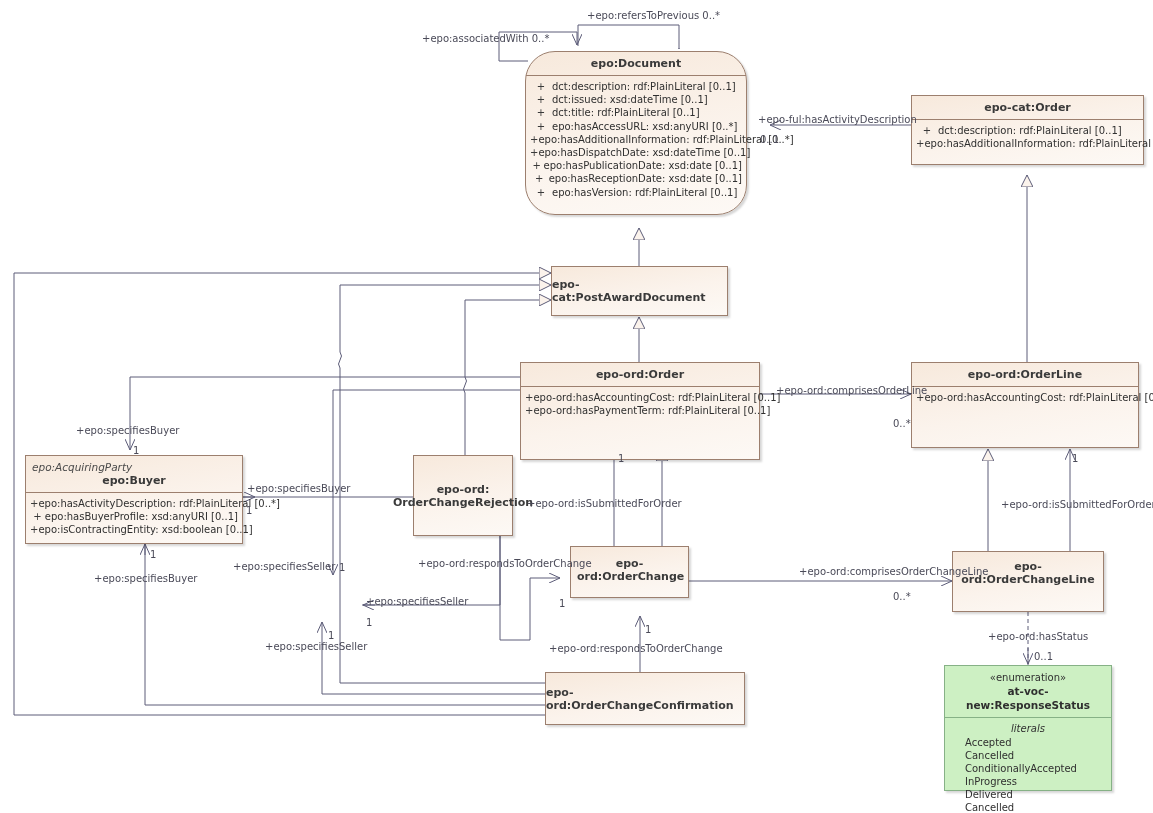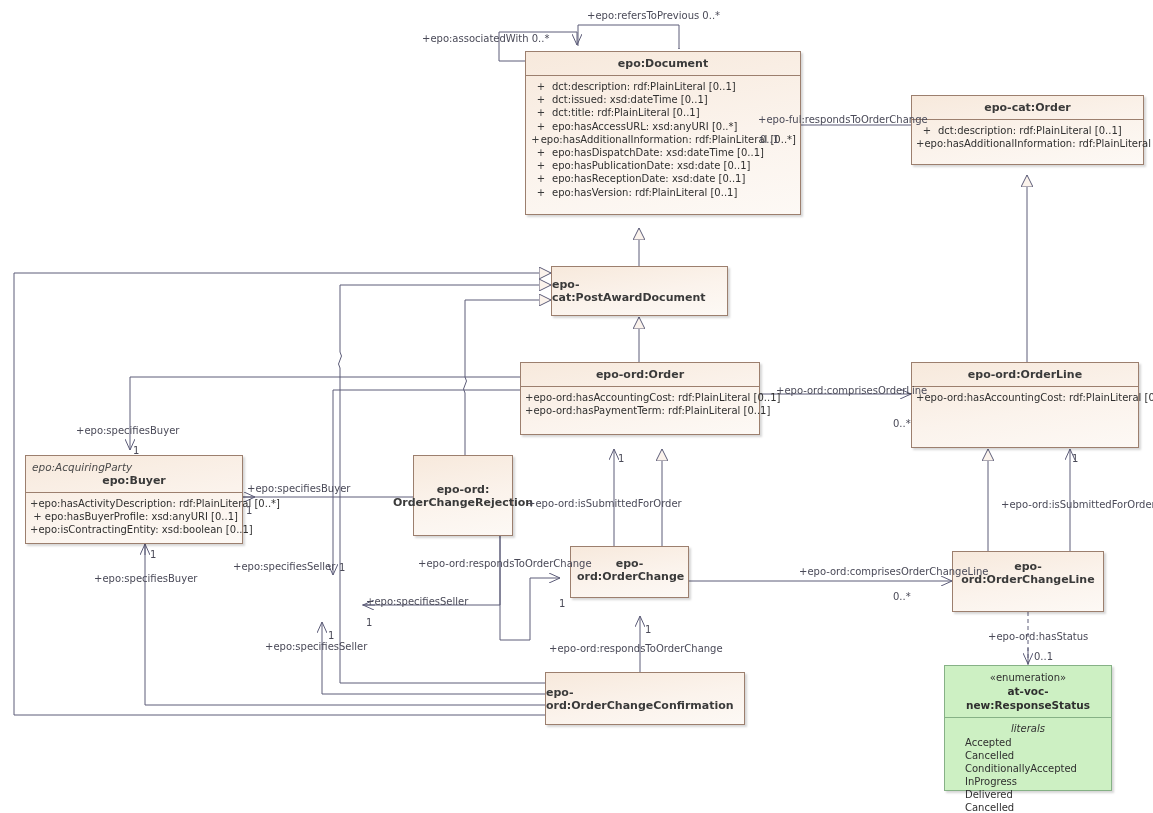--- a/index.html
+++ b/index.html
@@ -101,21 +101,21 @@
 
       <path d="M 322,694 L 322,622" marker-end="url(#openArr)"></path>
       <path d="M 322,694 L 545,694"></path>
 
       <path d="M 545,715 L 14,715 L 14,273 L 530,273"></path>
       <path d="M 530,273 L 551,273" marker-end="url(#genTri)"></path>
 
     </g>
   </svg>
 
-  <div class="node" style="left:525px;top:51px;width:276px;height:164px;">
+  <div class="node" style="left:525px;top:51px;width:222px;height:164px;border-radius:30px;">
     <div class="hdr">
       <div class="title">epo:Document</div>
     </div>
     <div class="sep"></div>
     <div class="attrs">
       <div class="attr">
           <span class="vis">+</span>
           <span>dct:description: rdf:PlainLiteral [0..1]</span>
         </div>
       <div class="attr">
@@ -167,21 +167,21 @@
           <span class="vis">+</span>
           <span>epo:hasAdditionalInformation: rdf:PlainLiteral [0..1]</span>
         </div>
     </div>
   </div>
 
   <div class="node" style="left:551px;top:266px;width:177px;height:50px;display:flex;align-items:center;justify-content:center;">
     <div class="title">epo-cat:PostAwardDocument</div>
   </div>
 
-  <div class="node" style="left:520px;top:362px;width:240px;height:73px;">
+  <div class="node" style="left:520px;top:362px;width:240px;height:98px;">
     <div class="hdr">
       <div class="title">epo-ord:Order</div>
     </div>
     <div class="sep"></div>
     <div class="attrs">
       <div class="attr">
           <span class="vis">+</span>
           <span>epo-ord:hasAccountingCost: rdf:PlainLiteral [0..1]</span>
         </div>
       <div class="attr">
@@ -263,21 +263,21 @@
       <div class="lit">ConditionallyAccepted</div>
       <div class="lit">InProgress</div>
       <div class="lit">Delivered</div>
       <div class="lit">Cancelled</div>
     </div>
   </div>
 
   <div class="lbl" style="left:422px;top:33px;">+epo:associatedWith 0..*</div>
   <div class="lbl" style="left:587px;top:10px;">+epo:refersToPrevious 0..*</div>
 
-  <div class="lbl" style="left:758px;top:114px;">+epo-ful:respondsToOrderChange</div>
+  <div class="lbl" style="left:758px;top:114px;">+epo-ful:hasActivityDescription</div>
   <div class="mult" style="left:760px;top:134px;">0..1</div>
 
   <div class="lbl" style="left:776px;top:385px;">+epo-ord:comprisesOrderLine</div>
   <div class="mult" style="left:893px;top:418px;">0..*</div>
 
   <div class="lbl" style="left:76px;top:425px;">+epo:specifiesBuyer</div>
   <div class="mult" style="left:133px;top:445px;">1</div>
 
   <div class="lbl" style="left:247px;top:483px;">+epo:specifiesBuyer</div>
   <div class="mult" style="left:246px;top:505px;">1</div>

